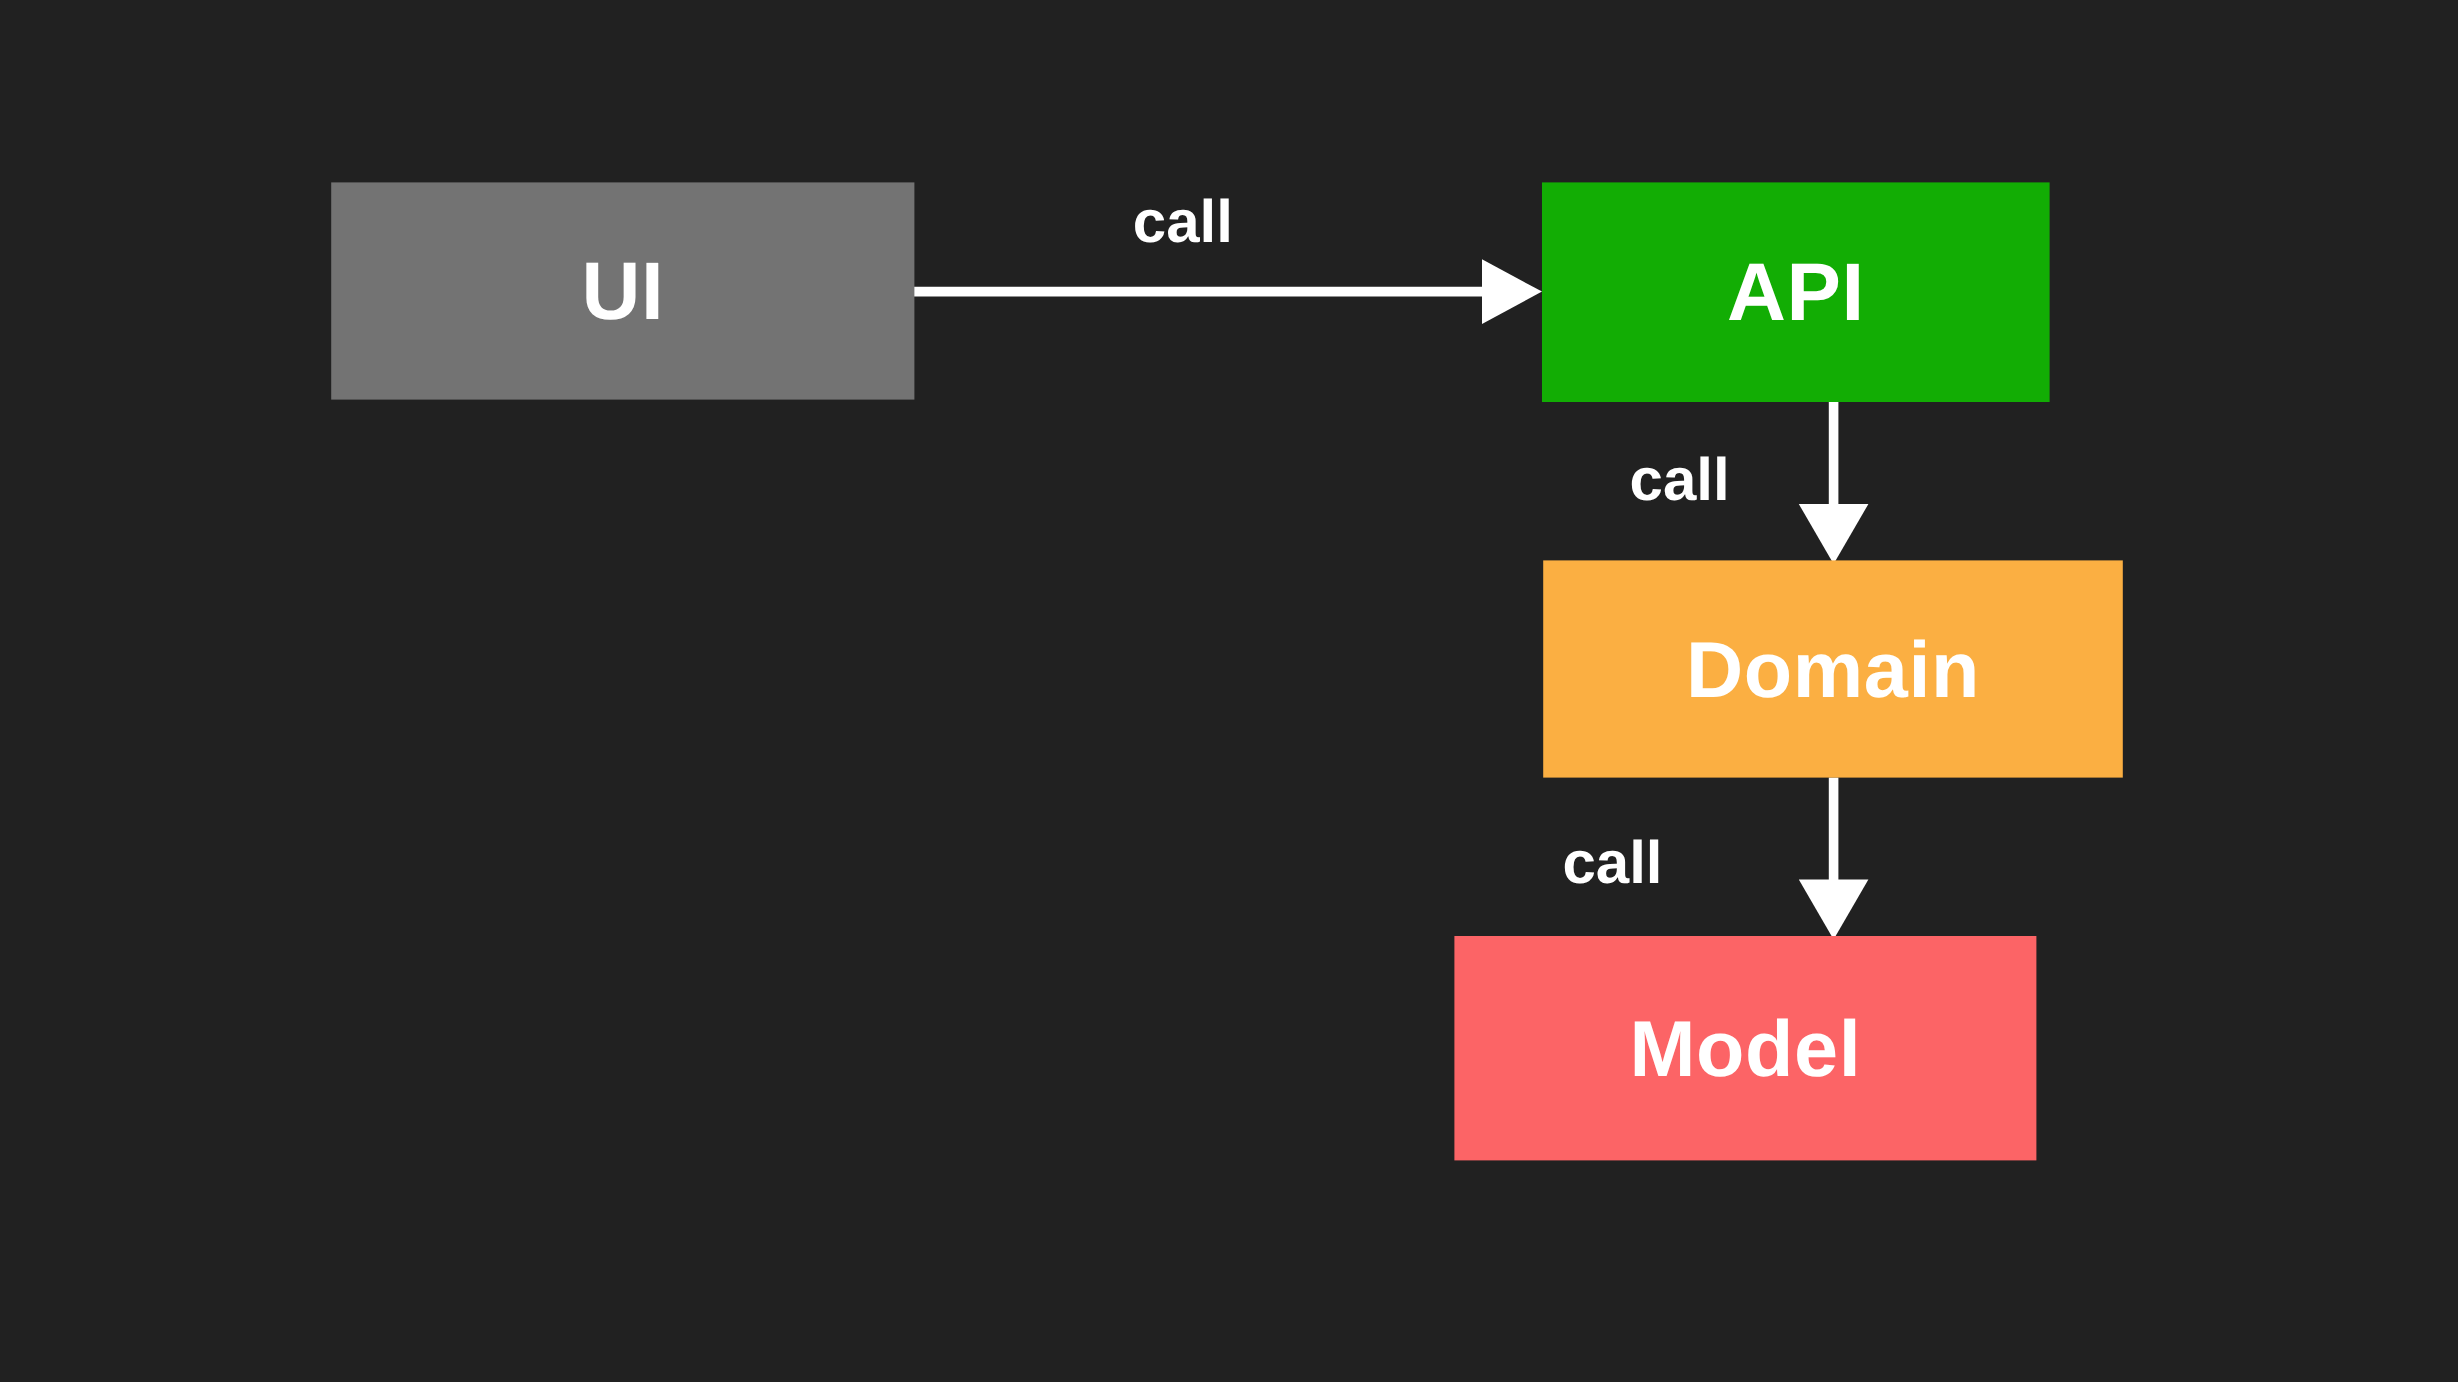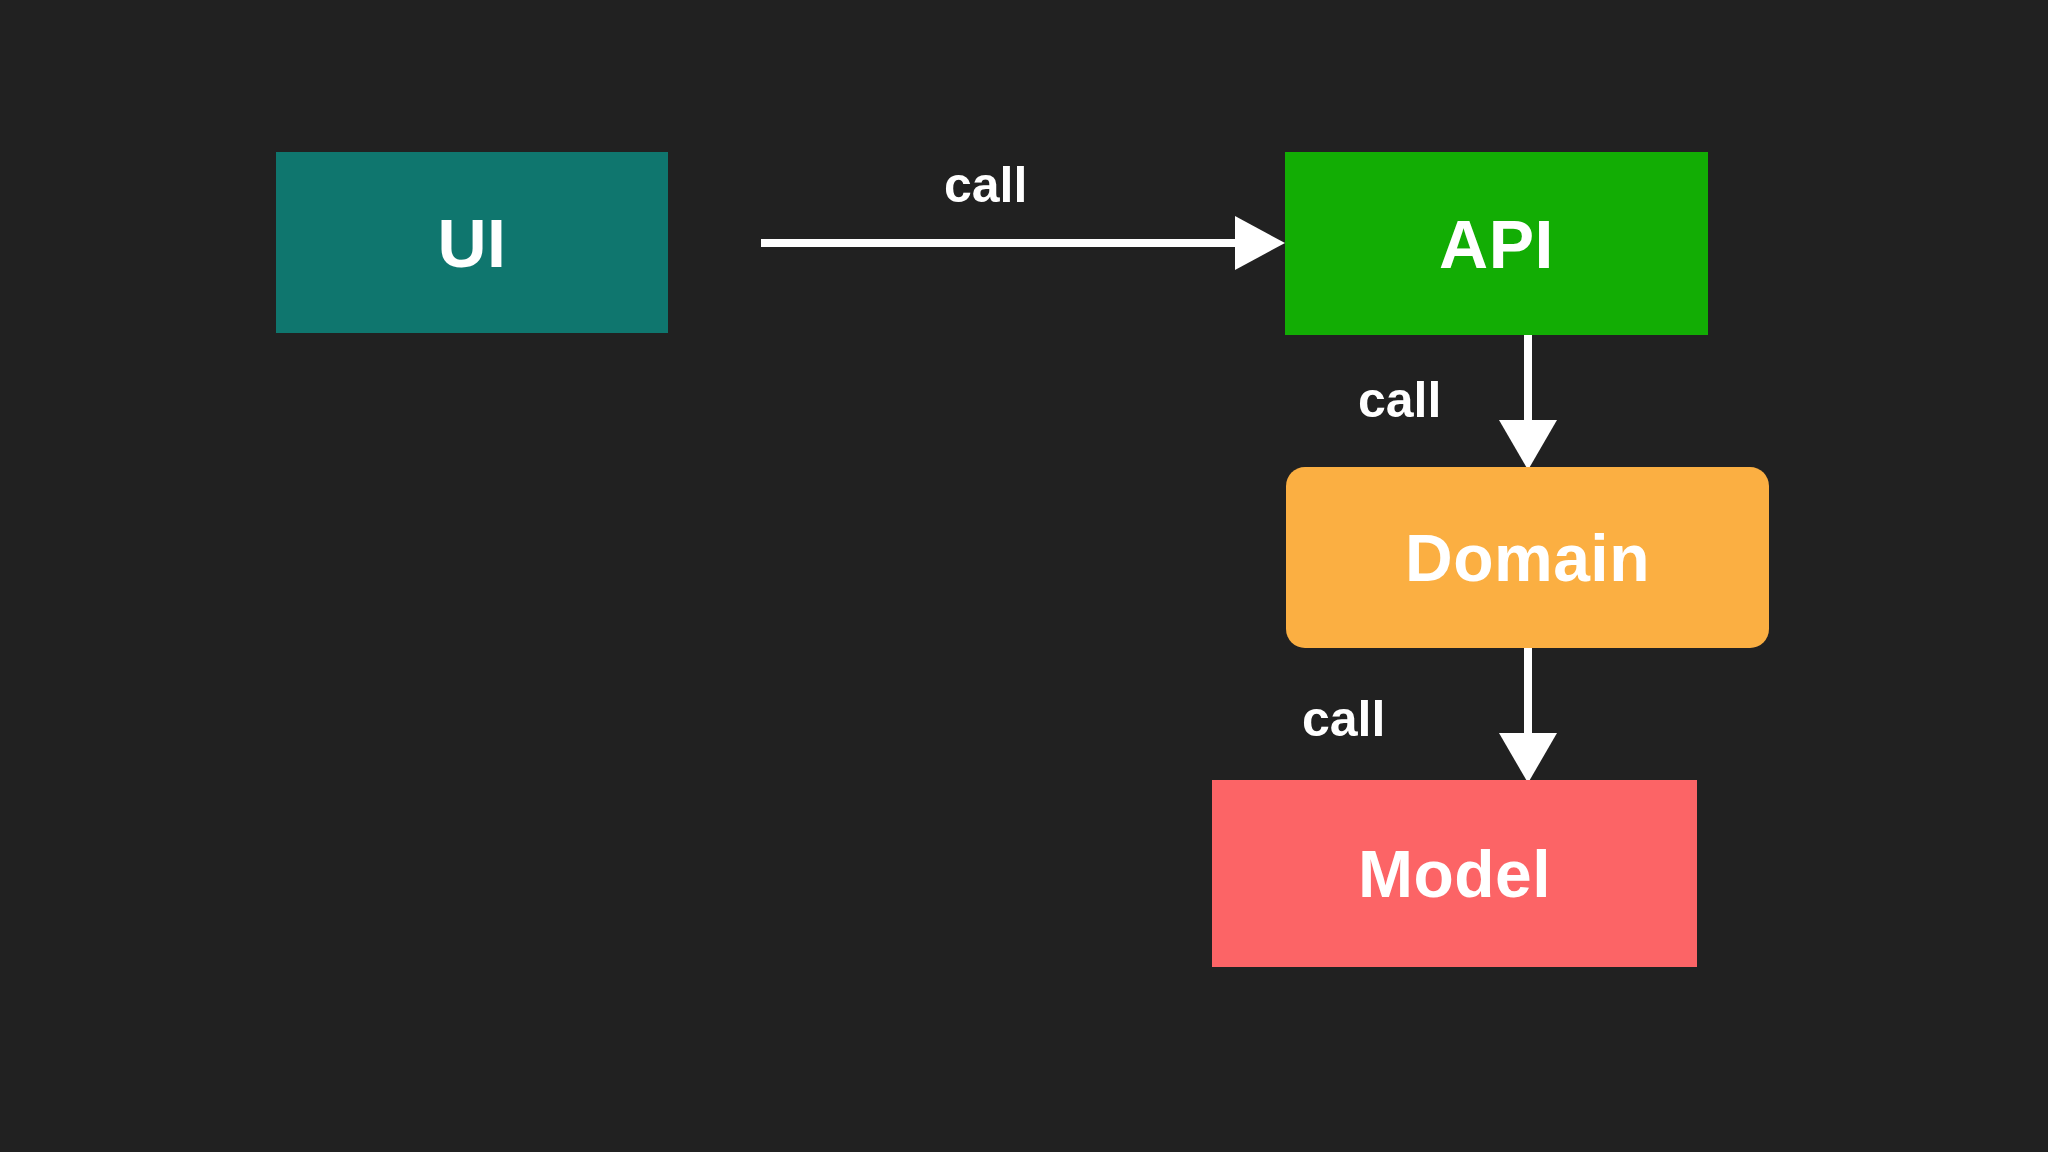--- a/index.html
+++ b/index.html
@@ -48,21 +48,20 @@
     left: 1285px;
     top: 152px;
     width: 485px;
     height: 183px;
   }
   #node-domain {
     left: 1286px;
     top: 467px;
     width: 483px;
     height: 181px;
-    border-radius: 19px;
   }
   #node-model {
     left: 1286px;
     top: 780px;
     width: 485px;
     height: 187px;
   }
 
   #node-ui .node-label,
   #node-api .node-label {
@@ -122,21 +121,21 @@
       <line x1="1528" y1="335" x2="1528" y2="432" stroke="#ffffff" stroke-width="8"></line>
       <polygon points="1528,470 1499,420 1557,420" fill="#ffffff"></polygon>
     </g>
 
     <g>
       <line x1="1528" y1="648" x2="1528" y2="744" stroke="#ffffff" stroke-width="8"></line>
       <polygon points="1528,783 1499,733 1557,733" fill="#ffffff"></polygon>
     </g>
   </svg>
 
-  <div class="node" id="node-ui" style="left: 276px; top: 152px; width: 392px; height: 181px; background: #0f766e;">
+  <div class="node" id="node-ui" style="left: 276px; top: 152px; width: 486px; height: 181px; background: #737373;">
     <span class="node-label" style="color: rgb(255, 255, 255);">UI</span>
   </div>
 
   <div class="node" id="node-api" style="left: 1285px; top: 152px; width: 423px; height: 183px; background: rgb(18, 173, 4);">
     <span class="node-label" style="color: rgb(255, 255, 255);">API</span>
   </div>
 
   <div class="node" id="node-domain" style="left: 1286px; top: 467px; width: 483px; height: 181px; background: rgb(251, 175, 66);">
     <span class="node-label" style="color: rgb(255, 255, 255);">Domain</span>
   </div>

